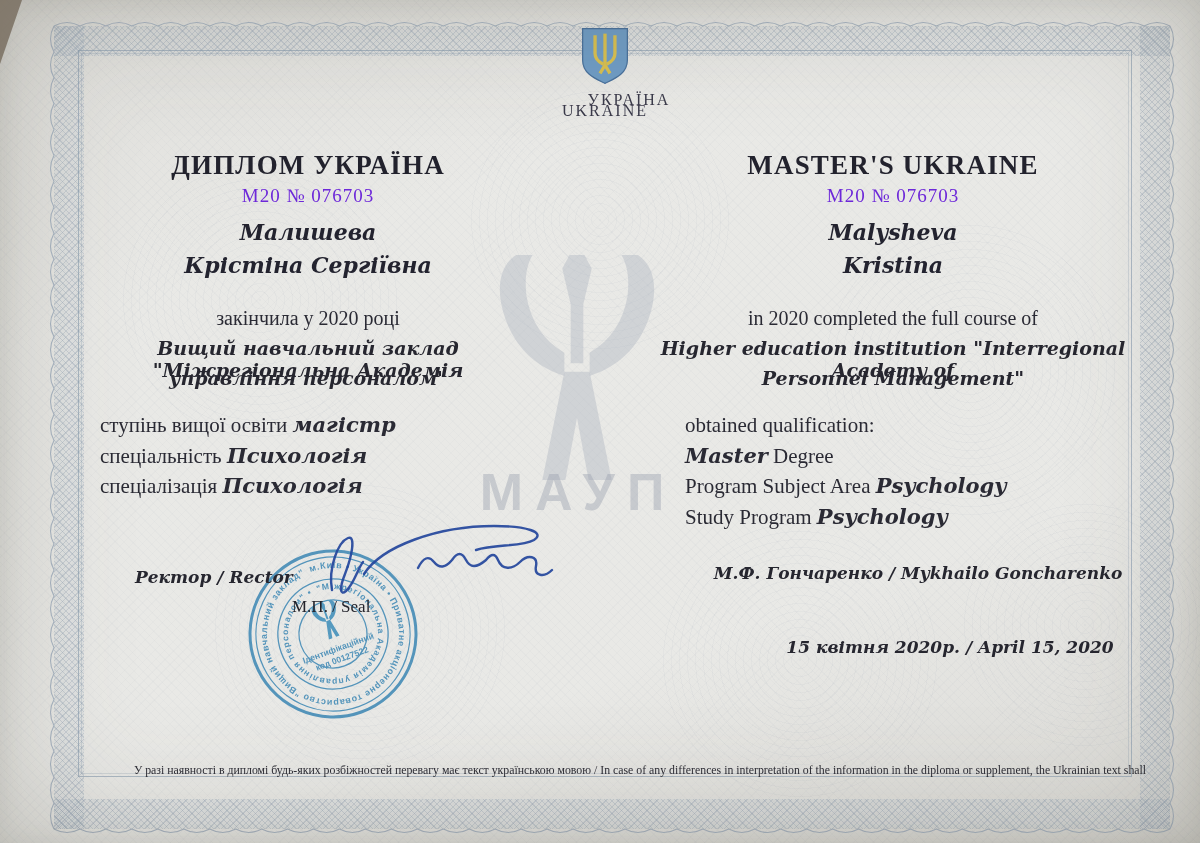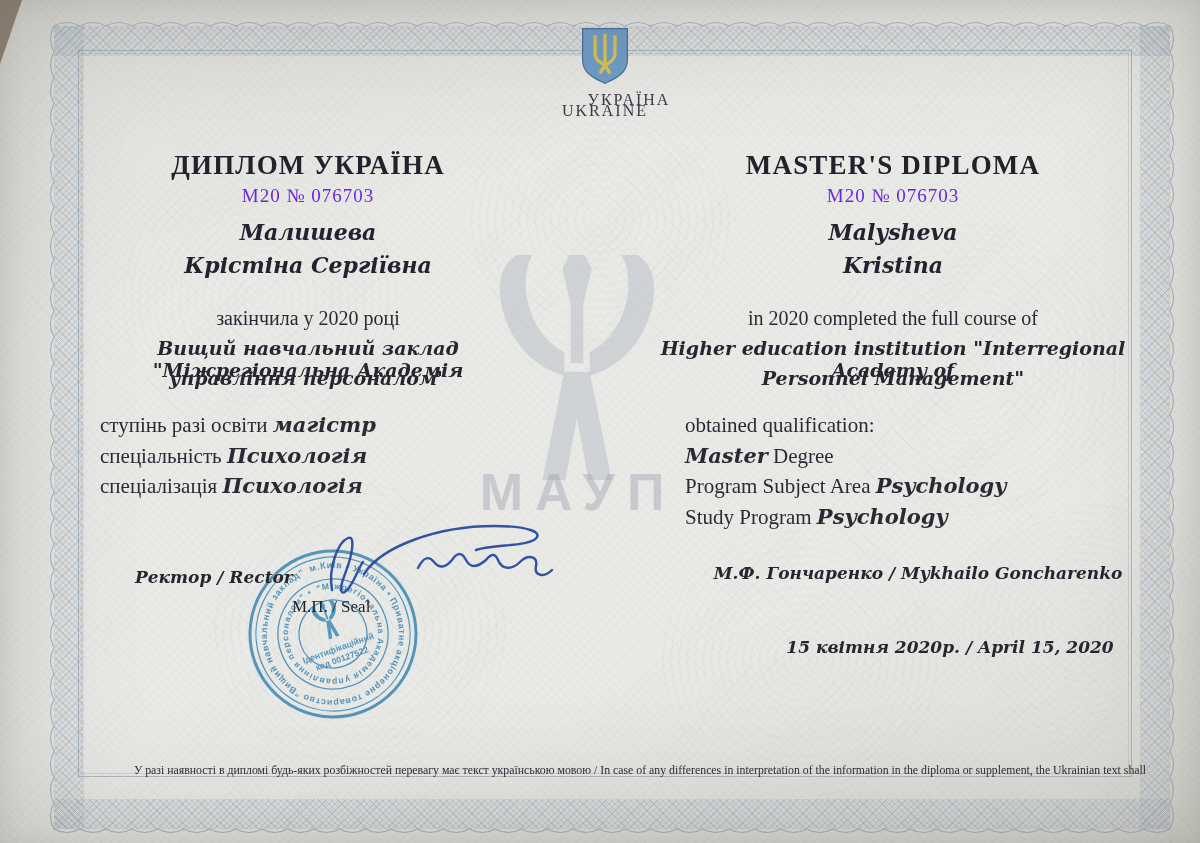--- a/index.html
+++ b/index.html
@@ -111,26 +111,26 @@
   <div class="wm-text">МАУП</div>
 
   <div class="txt ctr title" style="left:88px;top:150px;width:440px;">ДИПЛОМ УКРАЇНА</div>
   <div class="txt ctr serial" style="left:88px;top:185px;width:440px;">М20 № 076703</div>
   <div class="txt ctr name script" style="left:88px;top:219px;width:440px;">Малишева</div>
   <div class="txt ctr name script" style="left:88px;top:252px;width:440px;">Крістіна Сергіївна</div>
   <div class="txt ctr body20" style="left:88px;top:307px;width:440px;">закінчила у 2020 році</div>
   <div class="txt ctr inst script" style="left:68px;top:337px;width:480px;">Вищий навчальний заклад "Міжрегіональна Академія</div>
   <div class="txt ctr inst script" style="left:88px;top:367px;width:440px;">управління персоналом"</div>
   <div class="txt qual" style="left:100px;top:410px;width:430px;">
-    <div><span>ступінь разі освіти</span> <span class="script">магістр</span></div>
+    <div><span>ступінь вищої освіти</span> <span class="script">магістр</span></div>
     <div><span>спеціальність</span> <span class="script">Психологія</span></div>
     <div><span>спеціалізація</span> <span class="script">Психологія</span></div>
   </div>
 
-  <div class="txt ctr title" style="left:668px;top:150px;width:450px;">MASTER'S DIPLOMA</div>
+  <div class="txt ctr title" style="left:668px;top:150px;width:450px;">MASTER'S UKRAINE</div>
   <div class="txt ctr serial" style="left:668px;top:185px;width:450px;">М20 № 076703</div>
   <div class="txt ctr name script" style="left:668px;top:219px;width:450px;">Malysheva</div>
   <div class="txt ctr name script" style="left:668px;top:252px;width:450px;">Kristina</div>
   <div class="txt ctr body20" style="left:668px;top:307px;width:450px;">in 2020 completed the full course of</div>
   <div class="txt ctr inst script" style="left:648px;top:337px;width:490px;">Higher education institution "Interregional Academy of</div>
   <div class="txt ctr inst script" style="left:668px;top:367px;width:450px;">Personnel Management"</div>
   <div class="txt qual" style="left:685px;top:410px;width:440px;">
     <div>obtained qualification:</div>
     <div><span class="script">Master</span> <span>Degree</span></div>
     <div><span>Program Subject Area</span> <span class="script">Psychology</span></div>

